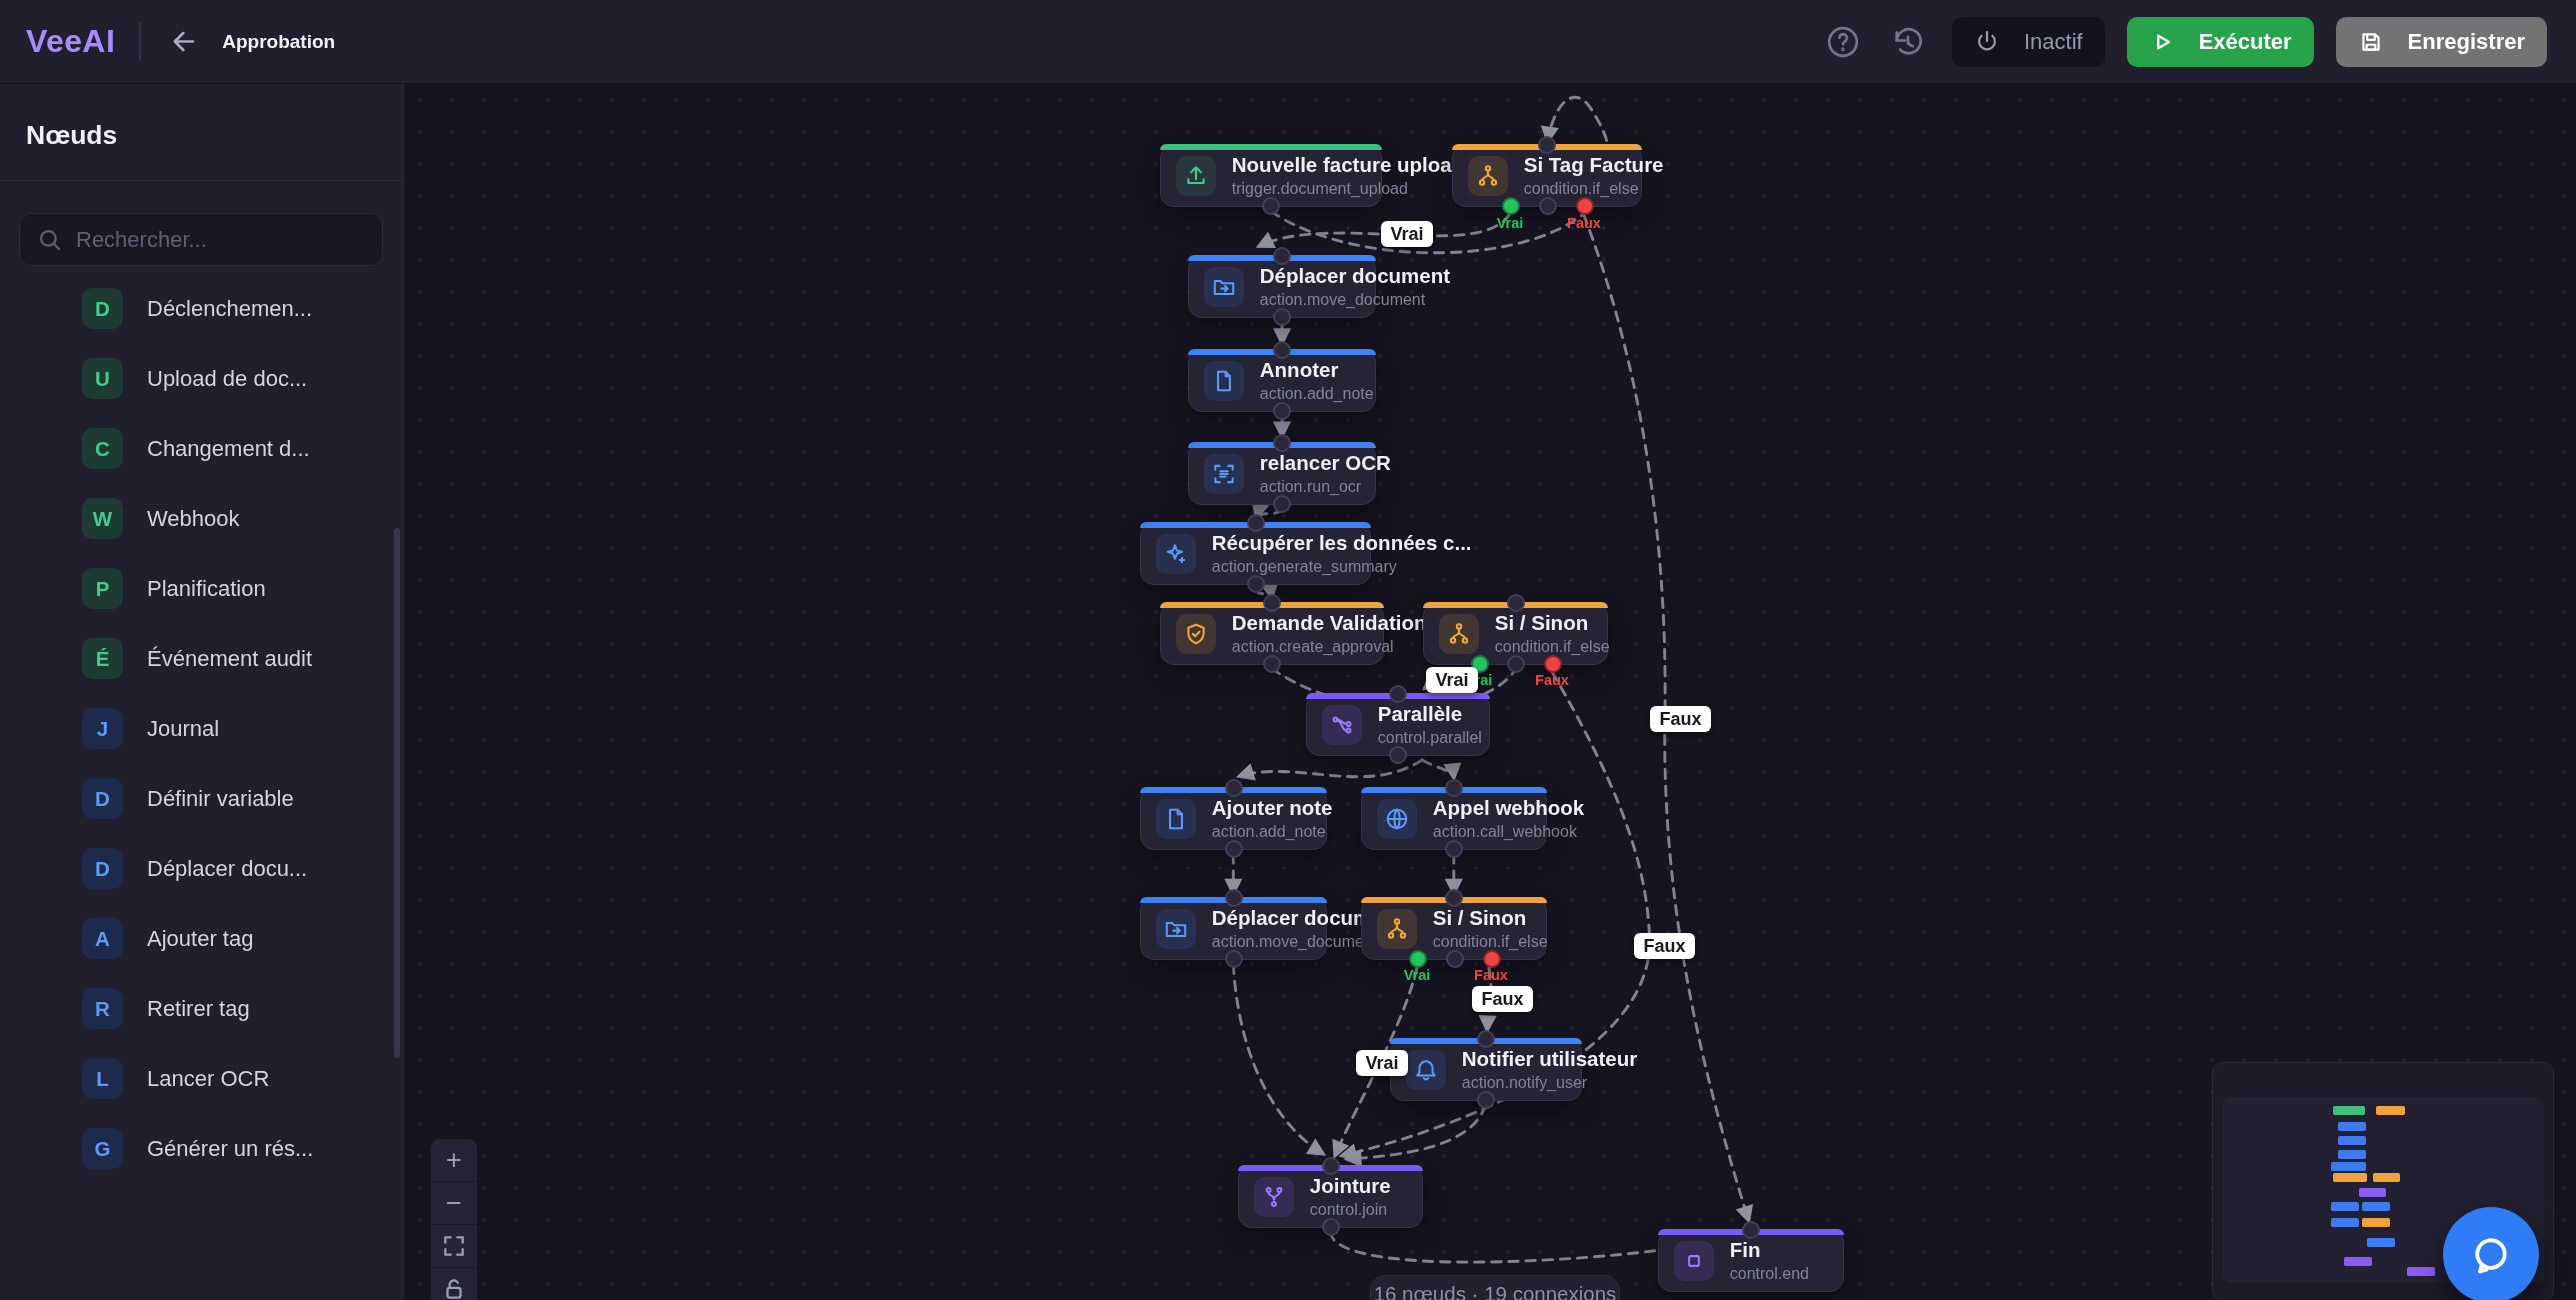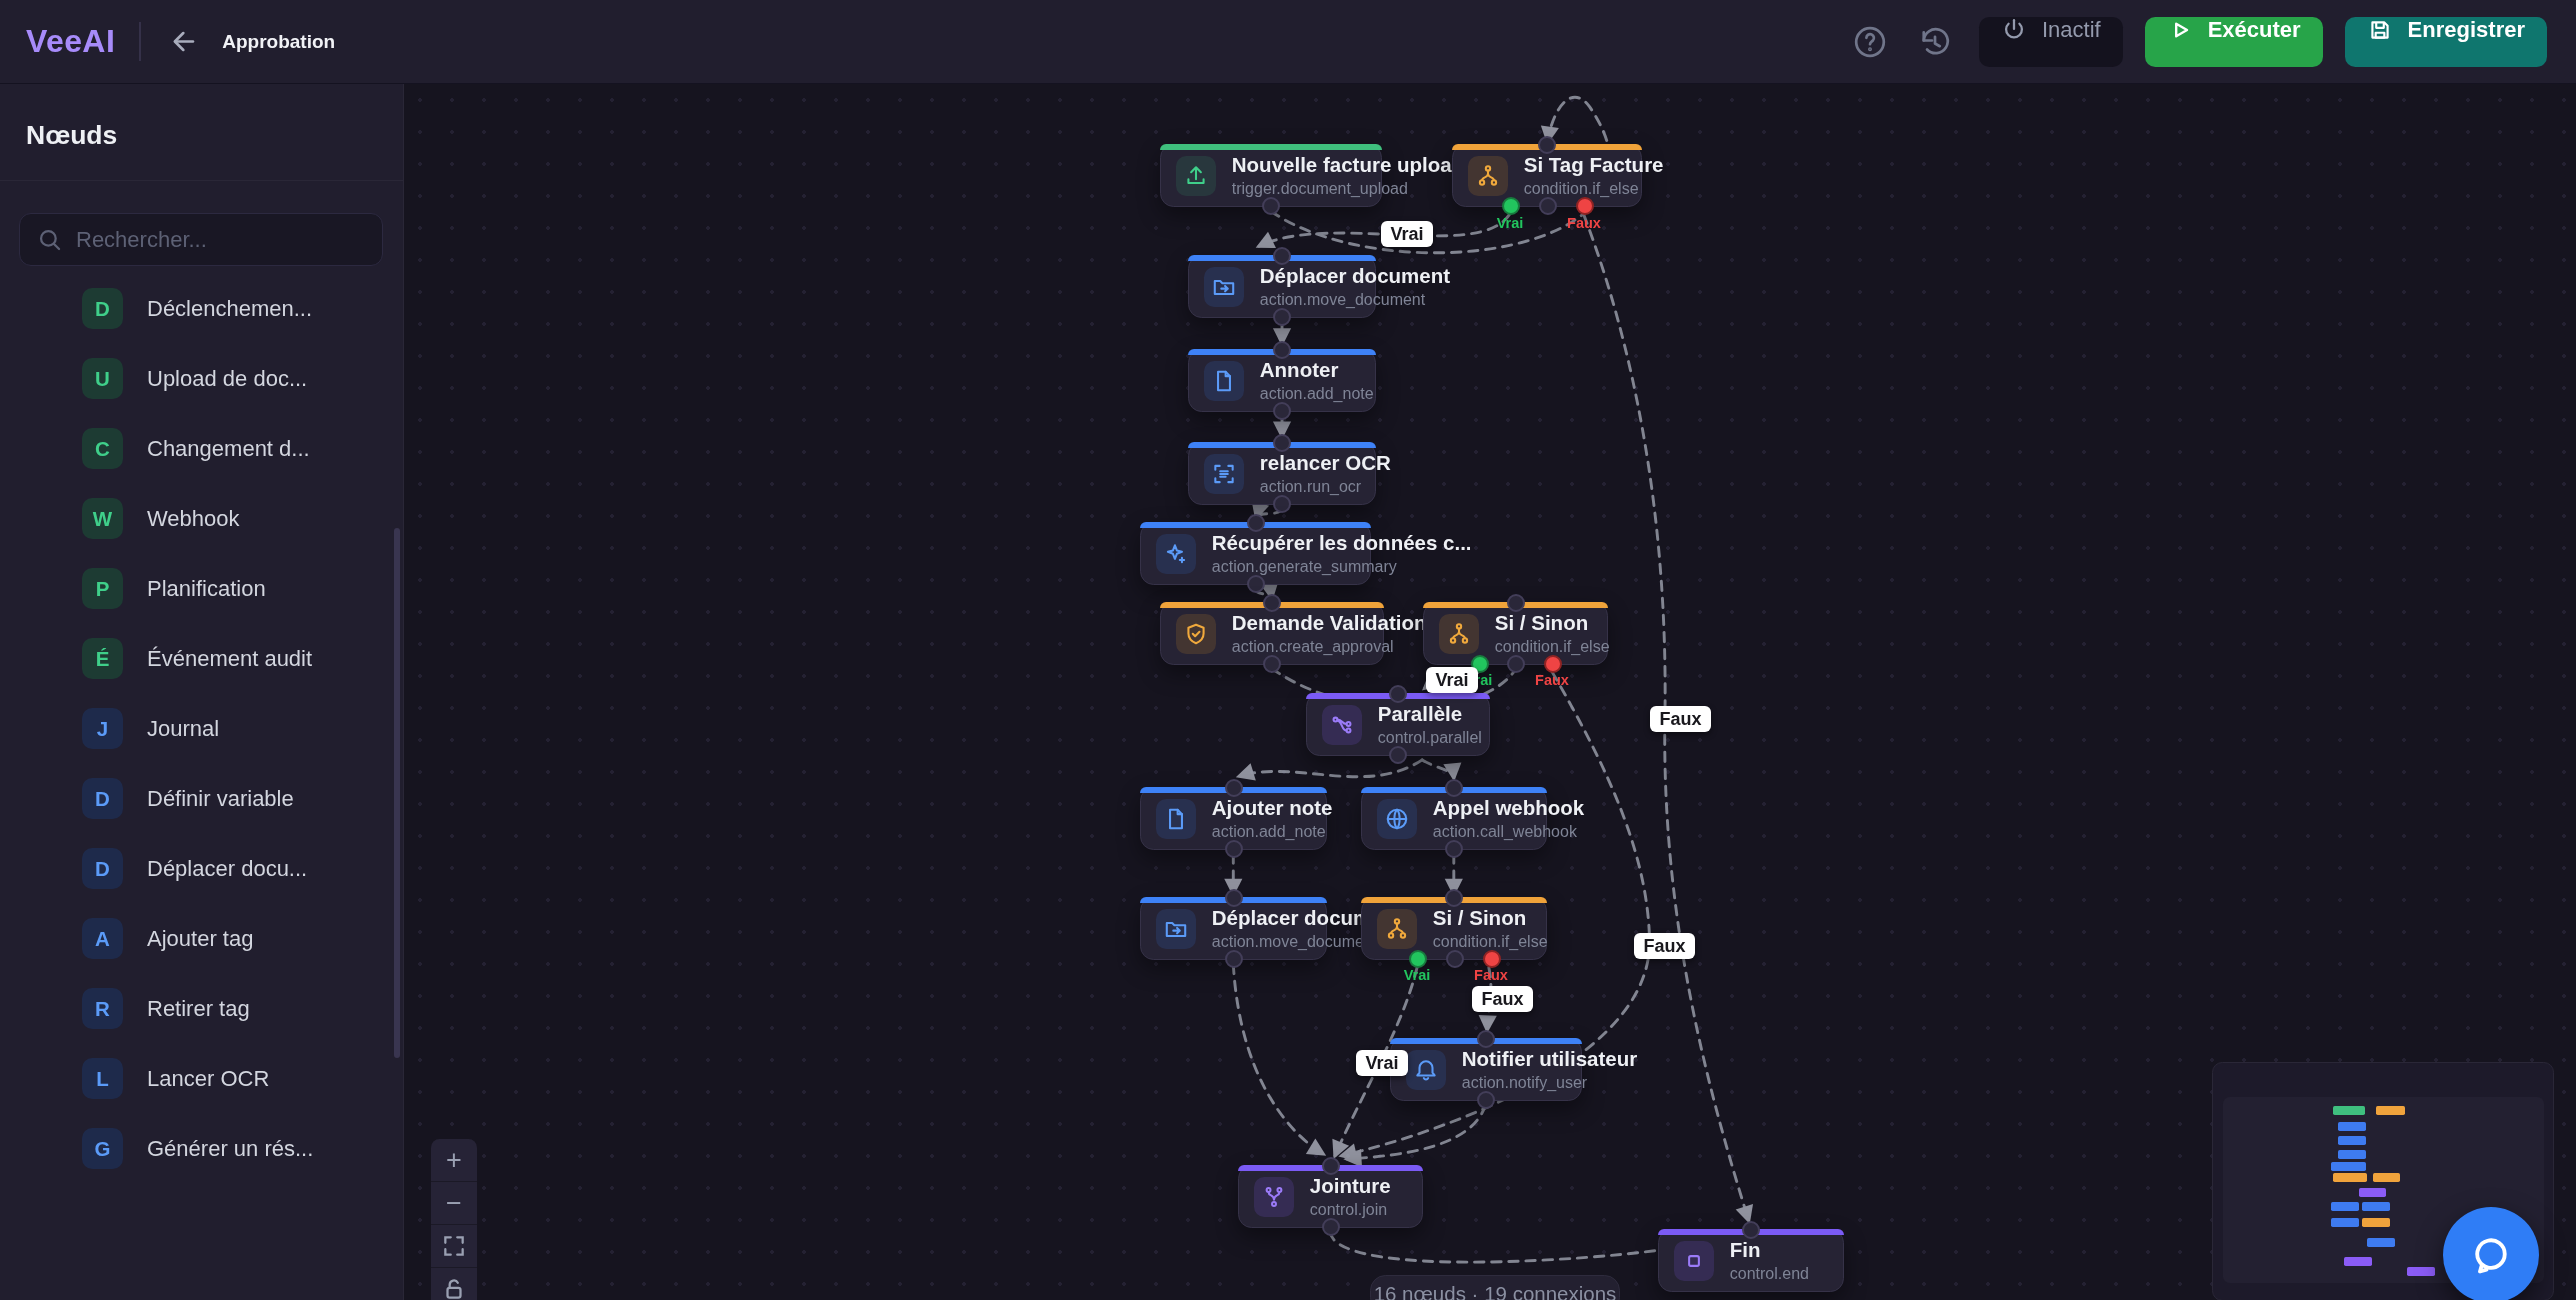--- a/index.html
+++ b/index.html
@@ -11,25 +11,25 @@
   .topbar { position:absolute; left:0; top:0; width:2576px; height:84px; background:#211e2e;
     border-bottom:0.9px solid #141220; display:flex; align-items:center; z-index:40; }
   .logo { font-size:32px; font-weight:700; color:#a78bfa; margin-left:26px; letter-spacing:0.4px; }
   .tb-divider { width:1.7px; height:39px; background:#353149; margin:0 22px 0 24px; }
   .back-btn { width:44px; height:44px; border-radius:8.5px; display:flex; align-items:center;
     justify-content:center; color:#a9adbd; cursor:pointer; }
   .page-title { font-size:19px; font-weight:700; color:#f1f2f6; margin-left:15.4px; }
   .tb-right { margin-left:auto; display:flex; align-items:center; gap:22px; margin-right:29px; }
   .tb-icon { width:43px; height:43px; display:flex; align-items:center; justify-content:center;
     color:#70758a; cursor:pointer; }
-  .pill { height:50px; border-radius:10.3px; display:flex; align-items:flex-start; gap:15px;
+  .pill { height:50px; border-radius:10.3px; display:flex; align-items:center; gap:24px;
     padding:0 22px; font-size:22px; cursor:pointer; }
   .pill-status { background:#14121e; color:#949aad; }
   .pill-run { background:#27a449; color:#fff; font-weight:700; }
-  .pill-save { background:#0f766e; color:#fff; font-weight:700; }
+  .pill-save { background:#737373; color:#fff; font-weight:700; }
 
   
   .sidebar { position:absolute; left:0; top:84px; width:404px; height:1217px; background:#211e2e;
     border-right:0.9px solid #2a2737; z-index:30; overflow:hidden; }
   .side-heading { font-size:26.5px; font-weight:700; color:#eef0f4; padding:36px 0 29px 26px;
     border-bottom:0.9px solid #2a2737; }
   .search-wrap { position:relative; margin:32px 20.5px 0 19px; }
   .search-input { width:100%; height:53px; background:#191724; border:0.9px solid #2c2940;
     border-radius:12px; color:#c9ccd8; font-size:22px; padding:0 17px 0 56px; outline:none;
     font-family:"Liberation Sans", sans-serif; }

